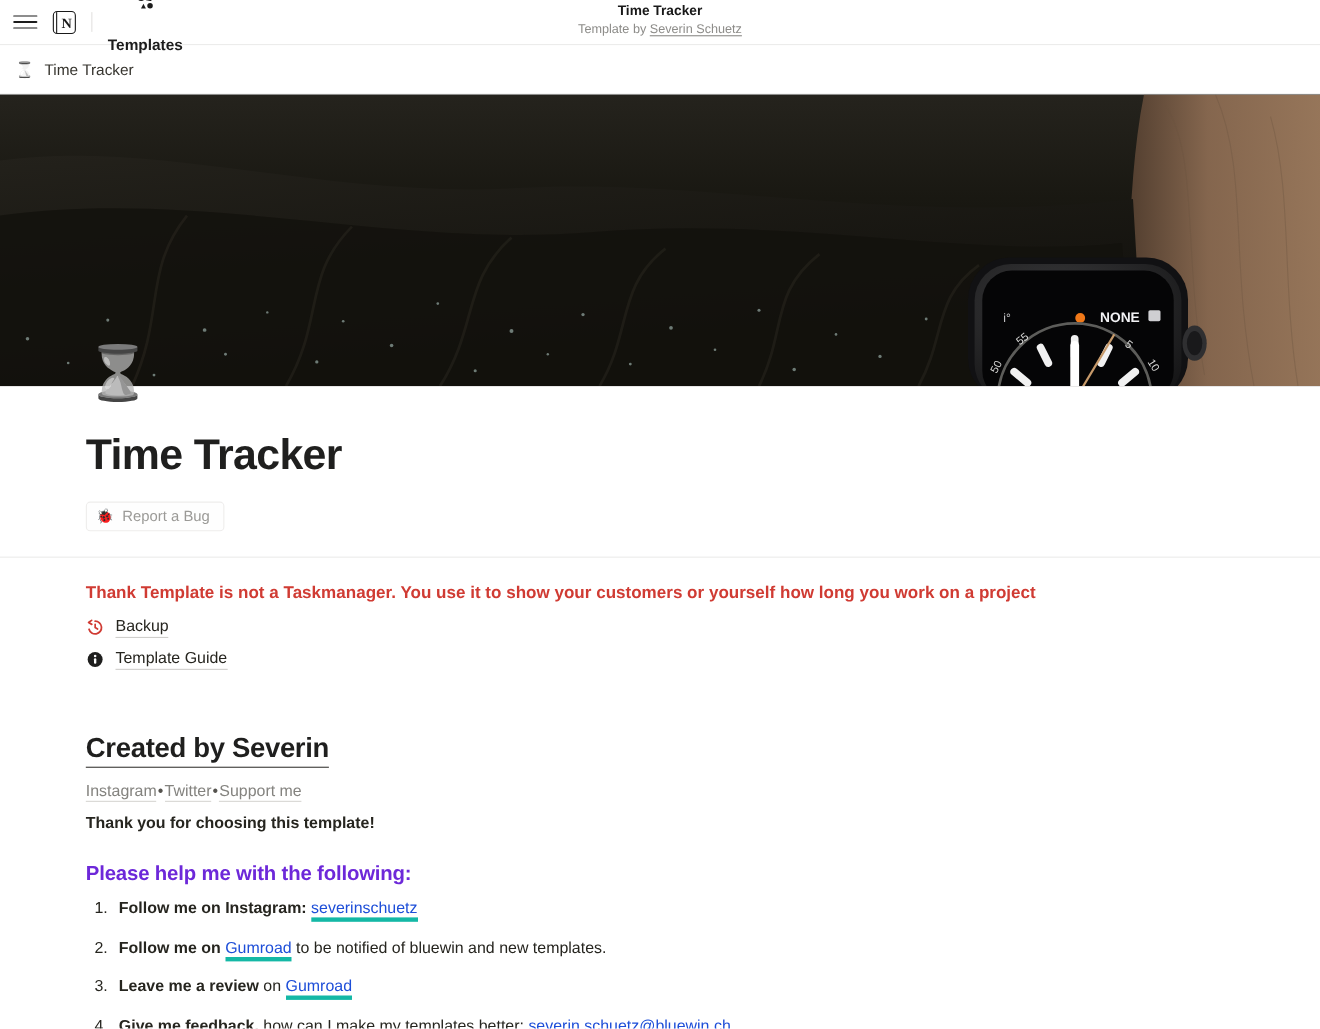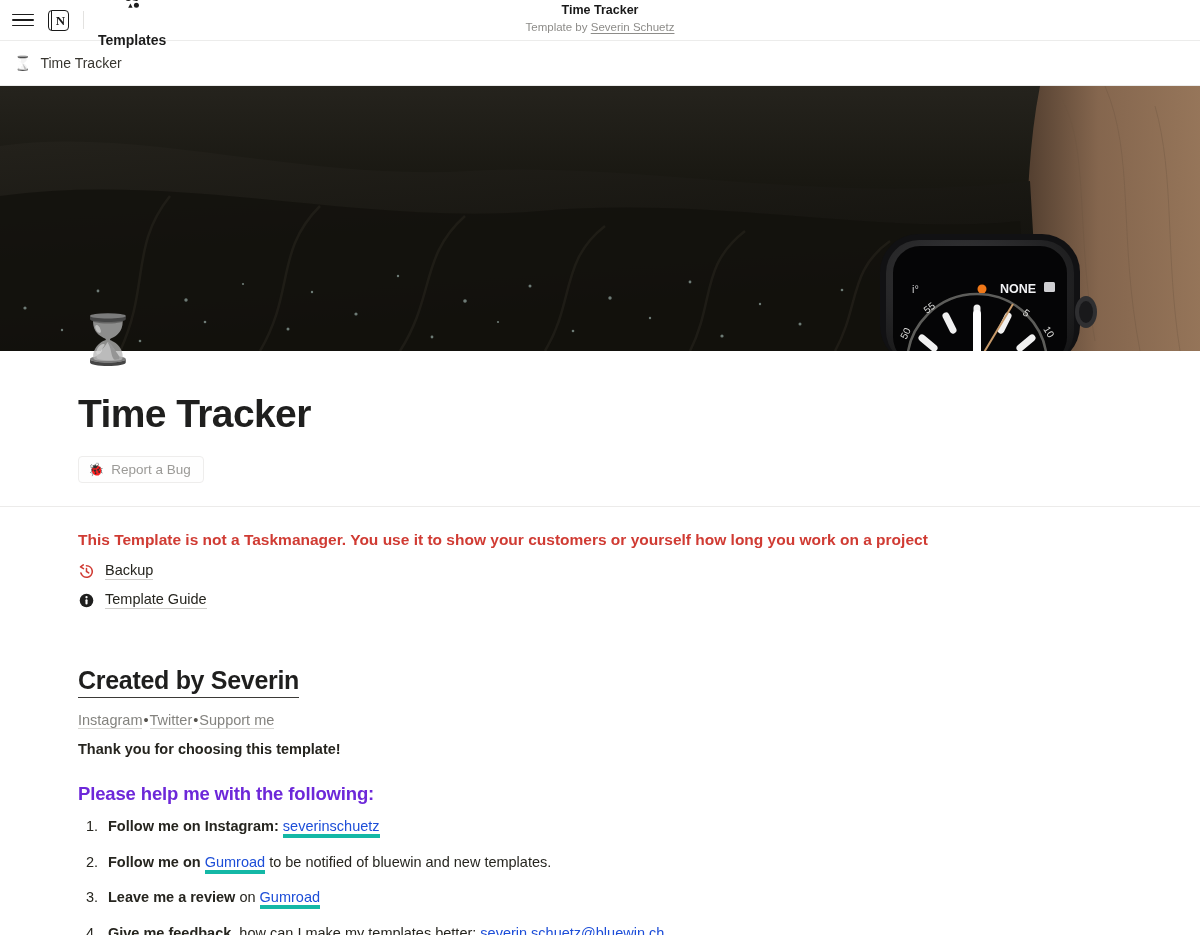--- a/index.html
+++ b/index.html
@@ -150,21 +150,21 @@
 
   .warn {
     color: #d03b33;
     font-size: 15.5px;
     font-weight: 600;
     margin-top: 22px;
     line-height: 1.45;
   }
 
   .link-row {
-    display: flex; align-items: flex-end; gap: 10px;
+    display: flex; align-items: flex-start; gap: 10px;
     margin-top: 11px;
     cursor: pointer;
   }
   .link-row .lbl {
     font-size: 14.5px; color: #26251f;
     border-bottom: 1px solid #cfcecb;
     padding-bottom: 1px;
   }
   .ico { width: 17px; height: 17px; flex: 0 0 17px; display: block; }
 
@@ -393,21 +393,21 @@
 
     <h1 class="page-title">Time Tracker</h1>
 
     <div class="bug-button">
       <span class="emoji">🐞</span>
       <span>Report a Bug</span>
     </div>
 
     <div class="hr"></div>
 
-    <div class="warn">This Template is not a Taskmanager. You use it to show your customers or yourself how long you work on a project</div>
+    <div class="warn">Thank Template is not a Taskmanager. You use it to show your customers or yourself how long you work on a project</div>
 
     <div class="link-row">
       <svg class="ico" viewBox="0 0 20 20">
         <path d="M10 3.2a6.8 6.8 0 1 1-6.55 8.6" fill="none" stroke="#d03b33" stroke-width="1.9" stroke-linecap="round"></path>
         <path d="M6.2 2.3 L3.0 4.6 L6.4 6.6" fill="none" stroke="#d03b33" stroke-width="1.9" stroke-linecap="round" stroke-linejoin="round"></path>
         <path d="M10 6.6 L10 10 L12.6 11.6" fill="none" stroke="#d03b33" stroke-width="1.8" stroke-linecap="round"></path>
       </svg>
       <span class="lbl">Backup</span>
     </div>
 

